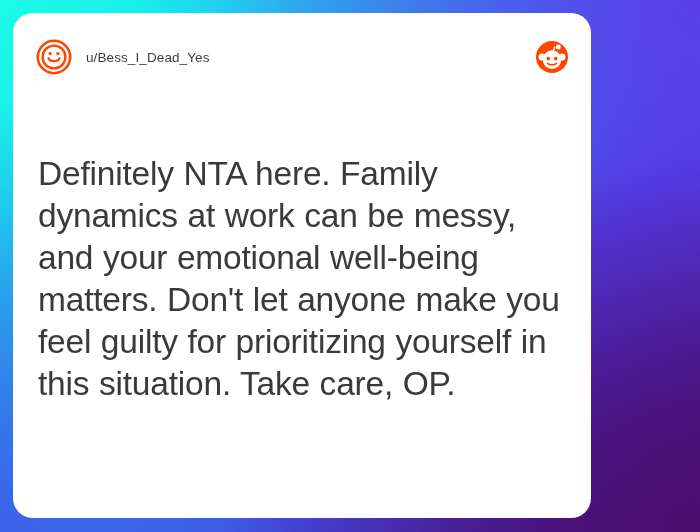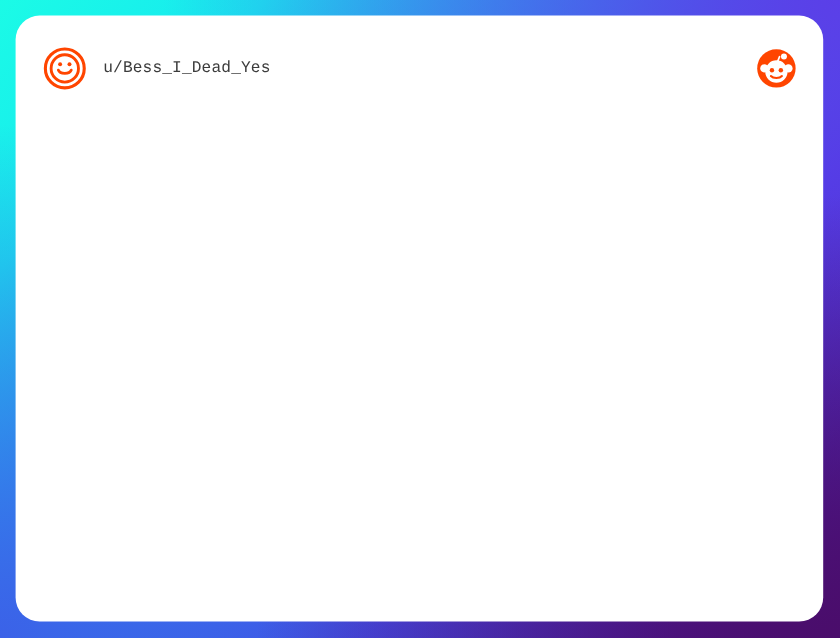--- a/index.html
+++ b/index.html
@@ -16,24 +16,23 @@
       radial-gradient(120% 120% at 100% 100%, #4a0d6b 0%, rgba(74,13,107,0) 58%),
       radial-gradient(130% 130% at 100% 0%, #5b3fe8 0%, rgba(91,63,232,0) 62%),
       radial-gradient(130% 130% at 0% 100%, #3b62e8 0%, rgba(59,98,232,0) 62%),
       linear-gradient(135deg, #1bfbe6 0%, #17e9ef 18%, #2a9cf0 42%, #4a38e2 68%, #4b1180 100%);
   }
 
   
   .card {
     position:absolute;
     left:13px; top:13px;
-    width:673px; height:505px;
+    width:578px; height:505px;
     background:#ffffff;
     border-radius:20px;
-    font-family:Liberation Mono, monospace;
   }
 
   
   .card-header {
     position:absolute;
     left:0; top:0; right:0;
     height:88px;
     display:flex;
     align-items:center;
     padding:0 22px 0 23px;
@@ -101,14 +100,15 @@
       <circle cx="27.0" cy="17.0" r="3.5" fill="#FFFFFF"></circle>
       <circle cx="23.3" cy="7.1" r="2.5" fill="#FFFFFF"></circle>
       <path d="M17.6 12.3 L19.6 7.3" stroke="#FFFFFF" stroke-width="1.5" stroke-linecap="round" fill="none"></path>
       <circle cx="13.3" cy="18.6" r="1.85" fill="#FF4500"></circle>
       <circle cx="20.7" cy="18.6" r="1.85" fill="#FF4500"></circle>
       <path d="M12.4 23.3 C14.3 25.5 19.7 25.5 21.6 23.3" fill="none" stroke="#FF4500" stroke-width="1.7" stroke-linecap="round"></path>
     </svg>
 
   </div>
 
+  <div class="comment-body">Definitely NTA here. Family dynamics at work can be messy, and your emotional well-being matters. Don't let anyone make you feel guilty for prioritizing yourself in this situation. Take care, OP.</div>
 
 </div>
 
 </body></html>

